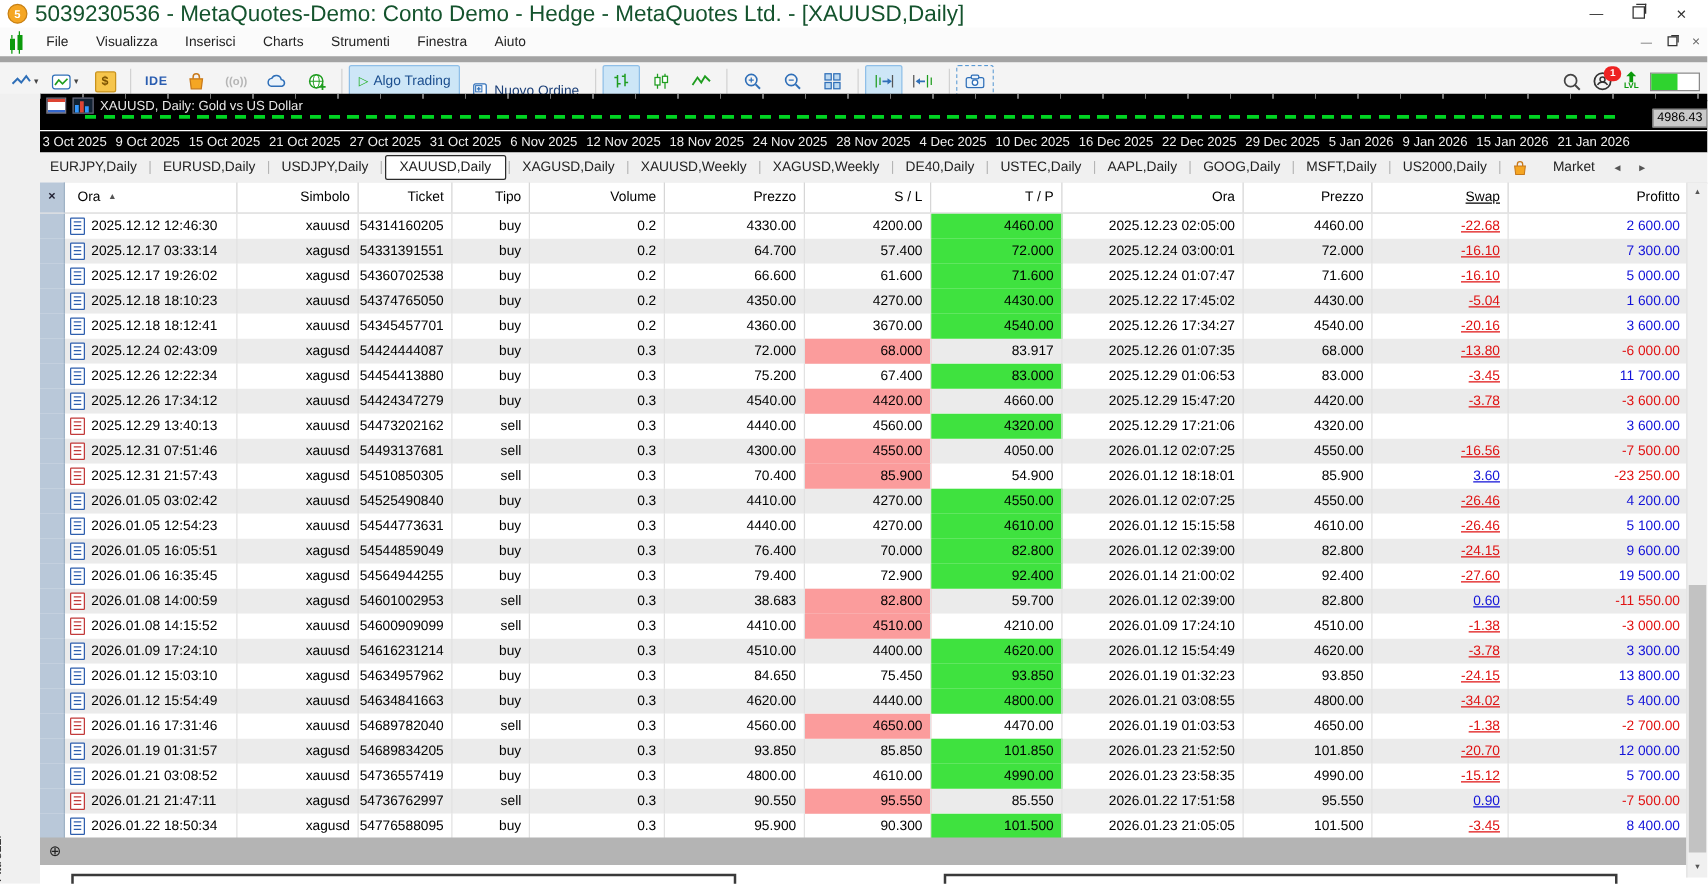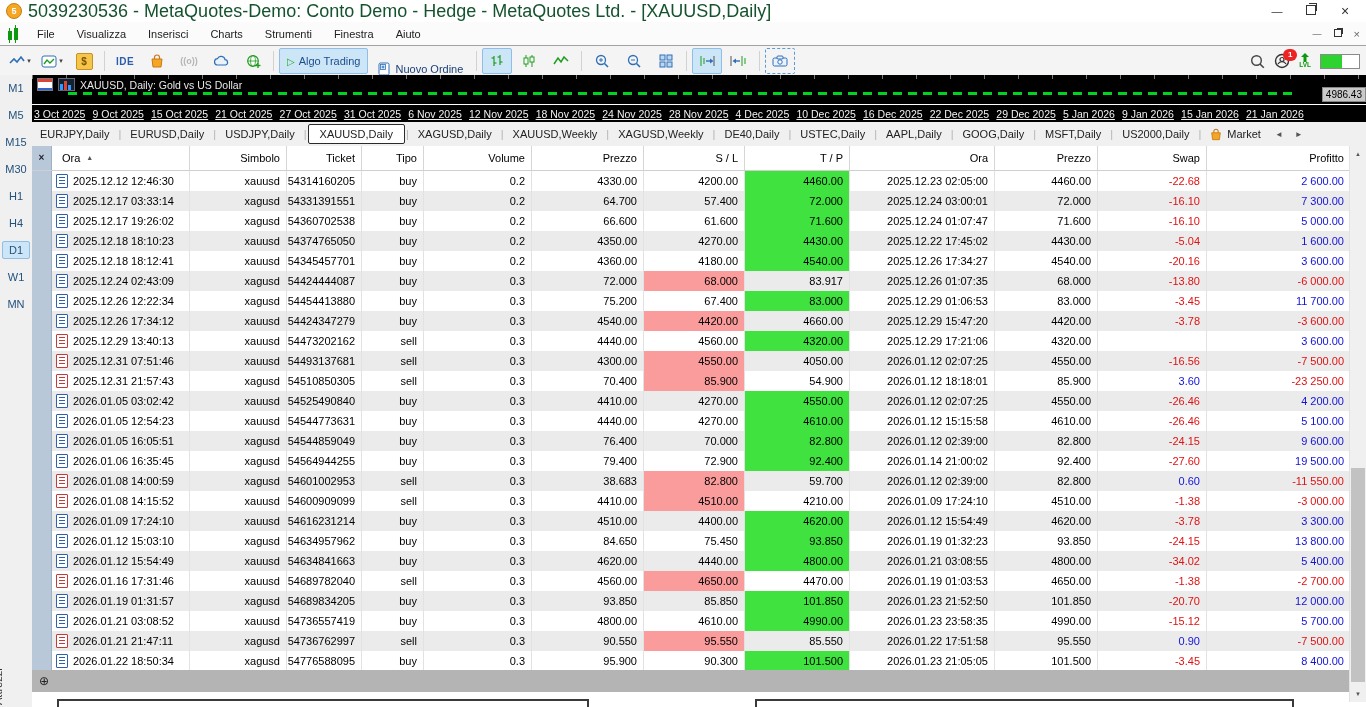--- a/index.html
+++ b/index.html
@@ -12,21 +12,21 @@
   
   .titlebar{height:22px;background:#fff;display:flex;align-items:center;padding:0 6px;position:relative;}
   .app-ico{width:14px;height:14px;border-radius:50%;background:#f5a623;border:1px solid #c77f12;
     color:#fff;font-weight:bold;font-size:9px;line-height:14px;text-align:center;margin-right:6px;}
   .title-text{font-size:18px;color:#14532d;}
   .win-controls{position:absolute;right:4px;top:0;height:22px;display:flex;align-items:center;}
   .win-btn{width:34px;text-align:center;color:#333;font-size:11px;cursor:default;}
   .restore-box{display:inline-block;width:8px;height:8px;border:1px solid #333;position:relative;}
   .restore-box::before{content:"";position:absolute;left:2px;top:-3px;width:7px;height:7px;border:1px solid #333;border-bottom:none;border-left:none;}
   
-  .menubar{height:23px;background:#fbfbfb;display:flex;align-items:center;padding:0 6px;position:relative;border-bottom:1px solid #a3a3a3;}
+  .menubar{height:23px;background:#fbfbfb;display:flex;align-items:center;padding:0 6px;position:relative;border-bottom:5px solid #a3a3a3;}
   .menu-logo{margin:0 8px 0 2px;display:flex;align-items:flex-end;gap:2px;}
   .candle{width:4px;background:#0b9a0b;position:relative;}
   .candle::before{content:"";position:absolute;left:1px;top:-3px;width:1px;height:3px;background:#0b9a0b;}
   .candle::after{content:"";position:absolute;left:1px;bottom:-3px;width:1px;height:3px;background:#0b9a0b;}
   .menu-item{padding:3px 11px;color:#222;}
   .child-controls{position:absolute;right:6px;display:flex;align-items:center;gap:12px;}
   .child-btn{color:#666;font-size:9px;}
   .restore-box.small{width:6px;height:6px;}
   .restore-box.small::before{left:2px;top:-2px;width:5px;height:5px;}
   
@@ -60,43 +60,43 @@
     background:repeating-linear-gradient(90deg,#777 0 1px,transparent 1px 34px);}
   .chart-titlebox{position:absolute;top:3px;left:5px;display:flex;align-items:center;gap:5px;color:#e8e8e8;font-size:10.5px;}
   .ico-tbl{width:14px;height:11px;background:linear-gradient(#d43 0 3px,#fff 3px);border:1px solid #778;
     box-shadow:inset 0 -2px 0 #36c;}
   .ico-bars{width:13px;height:11px;display:flex;align-items:flex-end;gap:1px;background:#123;border:1px solid #667;padding:0 1px;}
   .ico-bars i{display:block;width:3px;background:#39f;}
   .ico-bars i.r{background:#d43;}
   .dashline{position:absolute;left:36px;right:74px;top:17px;height:3px;
     background:repeating-linear-gradient(90deg,#00d422 0 9px,transparent 9px 15px);}
   .date-row{position:absolute;left:0;right:0;bottom:0;height:17px;border-top:1px solid #fff;
-    display:flex;justify-content:space-between;align-items:center;padding:0 62px 0 2px;color:#f0f0f0;font-size:10.5px;text-decoration:underline;}
+    display:flex;justify-content:space-between;align-items:center;padding:0 62px 0 2px;color:#f0f0f0;font-size:10.5px;}
   .price-box{position:absolute;right:0;top:12px;background:#c9c9c9;border:1px solid #888;color:#000;
     font-size:10px;padding:0 3px;line-height:13px;}
   
   .tabrow{position:absolute;left:32px;right:0;top:122px;height:24px;background:#f0f0f0;
     display:flex;align-items:center;border-bottom:1px solid #d8d8d8;}
   .tab{padding:3px 8px;color:#222;white-space:nowrap;}
   .tab.active{background:#fff;border:1px solid #2b2b2b;border-radius:2px;padding:3px 11px;font-size:11px;}
   .tab-sep{color:#b4b4b4;margin:0 1px;}
-  .market-tab{display:flex;align-items:center;gap:5px;padding:3px 8px;color:#222;}
+  .market-tab{display:flex;align-items:center;gap:20px;padding:3px 8px;color:#222;}
   .tab-nav{color:#555;font-size:8px;margin:0 6px;}
   
   .table-area{position:absolute;left:32px;top:146px;width:1318px;}
   .hdr{display:flex;height:24px;line-height:24px;background:#fff;border-bottom:1px solid #cfcfcf;}
   .hdr>div{border-right:1px solid #d6d6d6;box-sizing:border-box;}
   .row{display:flex;height:20px;line-height:20px;background:#fff;}
   .row.alt{background:#ebebeb;}
   .row>div{border-right:1px solid #e2e2e2;box-sizing:border-box;overflow:hidden;white-space:nowrap;}
   .c0{width:20px;background:#b9c8d9;border-right:1px solid #9fb2c5 !important;text-align:center;color:#223;font-weight:bold;font-size:10px;}
   .c1{width:138px;display:flex;align-items:center;}
   .c2{width:97px;}  .c3{width:75px;}  .c4{width:62px;}  .c5{width:108px;}
   .c6{width:112px;} .c7{width:101px;} .c8{width:105px;} .c9{width:145px;}
-  .c10{width:103px;}.c11{width:109px;}.c12{width:143px;border-right:none !important;}
+  .c10{width:103px;}.c11{width:109px;text-decoration:underline;}.c12{width:143px;border-right:none !important;}
   .right{text-align:right;padding-right:6px;}
   .hl-g{background:var(--tp-hit) !important;}
   .hl-r{background:var(--sl-hit) !important;}
   .pos{color:var(--pos);} .neg{color:var(--neg);}
   .doc{width:10px;height:12px;border:1px solid currentColor;border-radius:1px;background:#fff;
     position:relative;margin:0 5px 0 4px;flex:none;}
   .doc::before{content:"";position:absolute;left:2px;right:2px;top:2px;height:1px;
     background:currentColor;box-shadow:0 3px 0 currentColor,0 6px 0 currentColor;}
   .doc.buy{color:var(--buy);} .doc.sell{color:var(--sell);}
   .sort-glyph{font-size:7px;color:#555;margin-left:6px;}
@@ -316,31 +316,20 @@
         </svg>
       <span>LVL</span>
     </span>
     <span class="conn-toggle">
         <span class="conn-green"></span>
       </span>
   </div>
 </div>
 
 <div class="sidebar">
-  <div id="tf-list">
-      <div class="tf-item">M1</div>
-      <div class="tf-item">M5</div>
-      <div class="tf-item">M15</div>
-      <div class="tf-item">M30</div>
-      <div class="tf-item">H1</div>
-      <div class="tf-item">H4</div>
-      <div class="tf-item active">D1</div>
-      <div class="tf-item">W1</div>
-      <div class="tf-item">MN</div>
-    </div>
   <div class="toolbox-tab">Attrezzi</div>
 </div>
 
 <div class="chart-strip">
   <div class="chart-ticks"></div>
   <div class="chart-titlebox">
     <span class="ico-tbl"></span>
     <span class="ico-bars">
         <i style="height:6px"></i>
         <i class="r" style="height:9px"></i>
@@ -510,21 +499,21 @@
         <div class="c0"></div>
         <div class="c1">
           <span class="doc buy"></span>
           <span>2025.12.18 18:12:41</span>
         </div>
         <div class="c2 right">xauusd</div>
         <div class="c3 right">54345457701</div>
         <div class="c4 right">buy</div>
         <div class="c5 right">0.2</div>
         <div class="c6 right">4360.00</div>
-        <div class="c7 right">4180.00</div>
+        <div class="c7 right">3670.00</div>
         <div class="c8 right hl-g">4540.00</div>
         <div class="c9 right">2025.12.26 17:34:27</div>
         <div class="c10 right">4540.00</div>
         <div class="c11 right neg">-20.16</div>
         <div class="c12 right pos">3 600.00</div>
       </div>
       <div class="row alt">
         <div class="c0"></div>
         <div class="c1">
           <span class="doc buy"></span>

